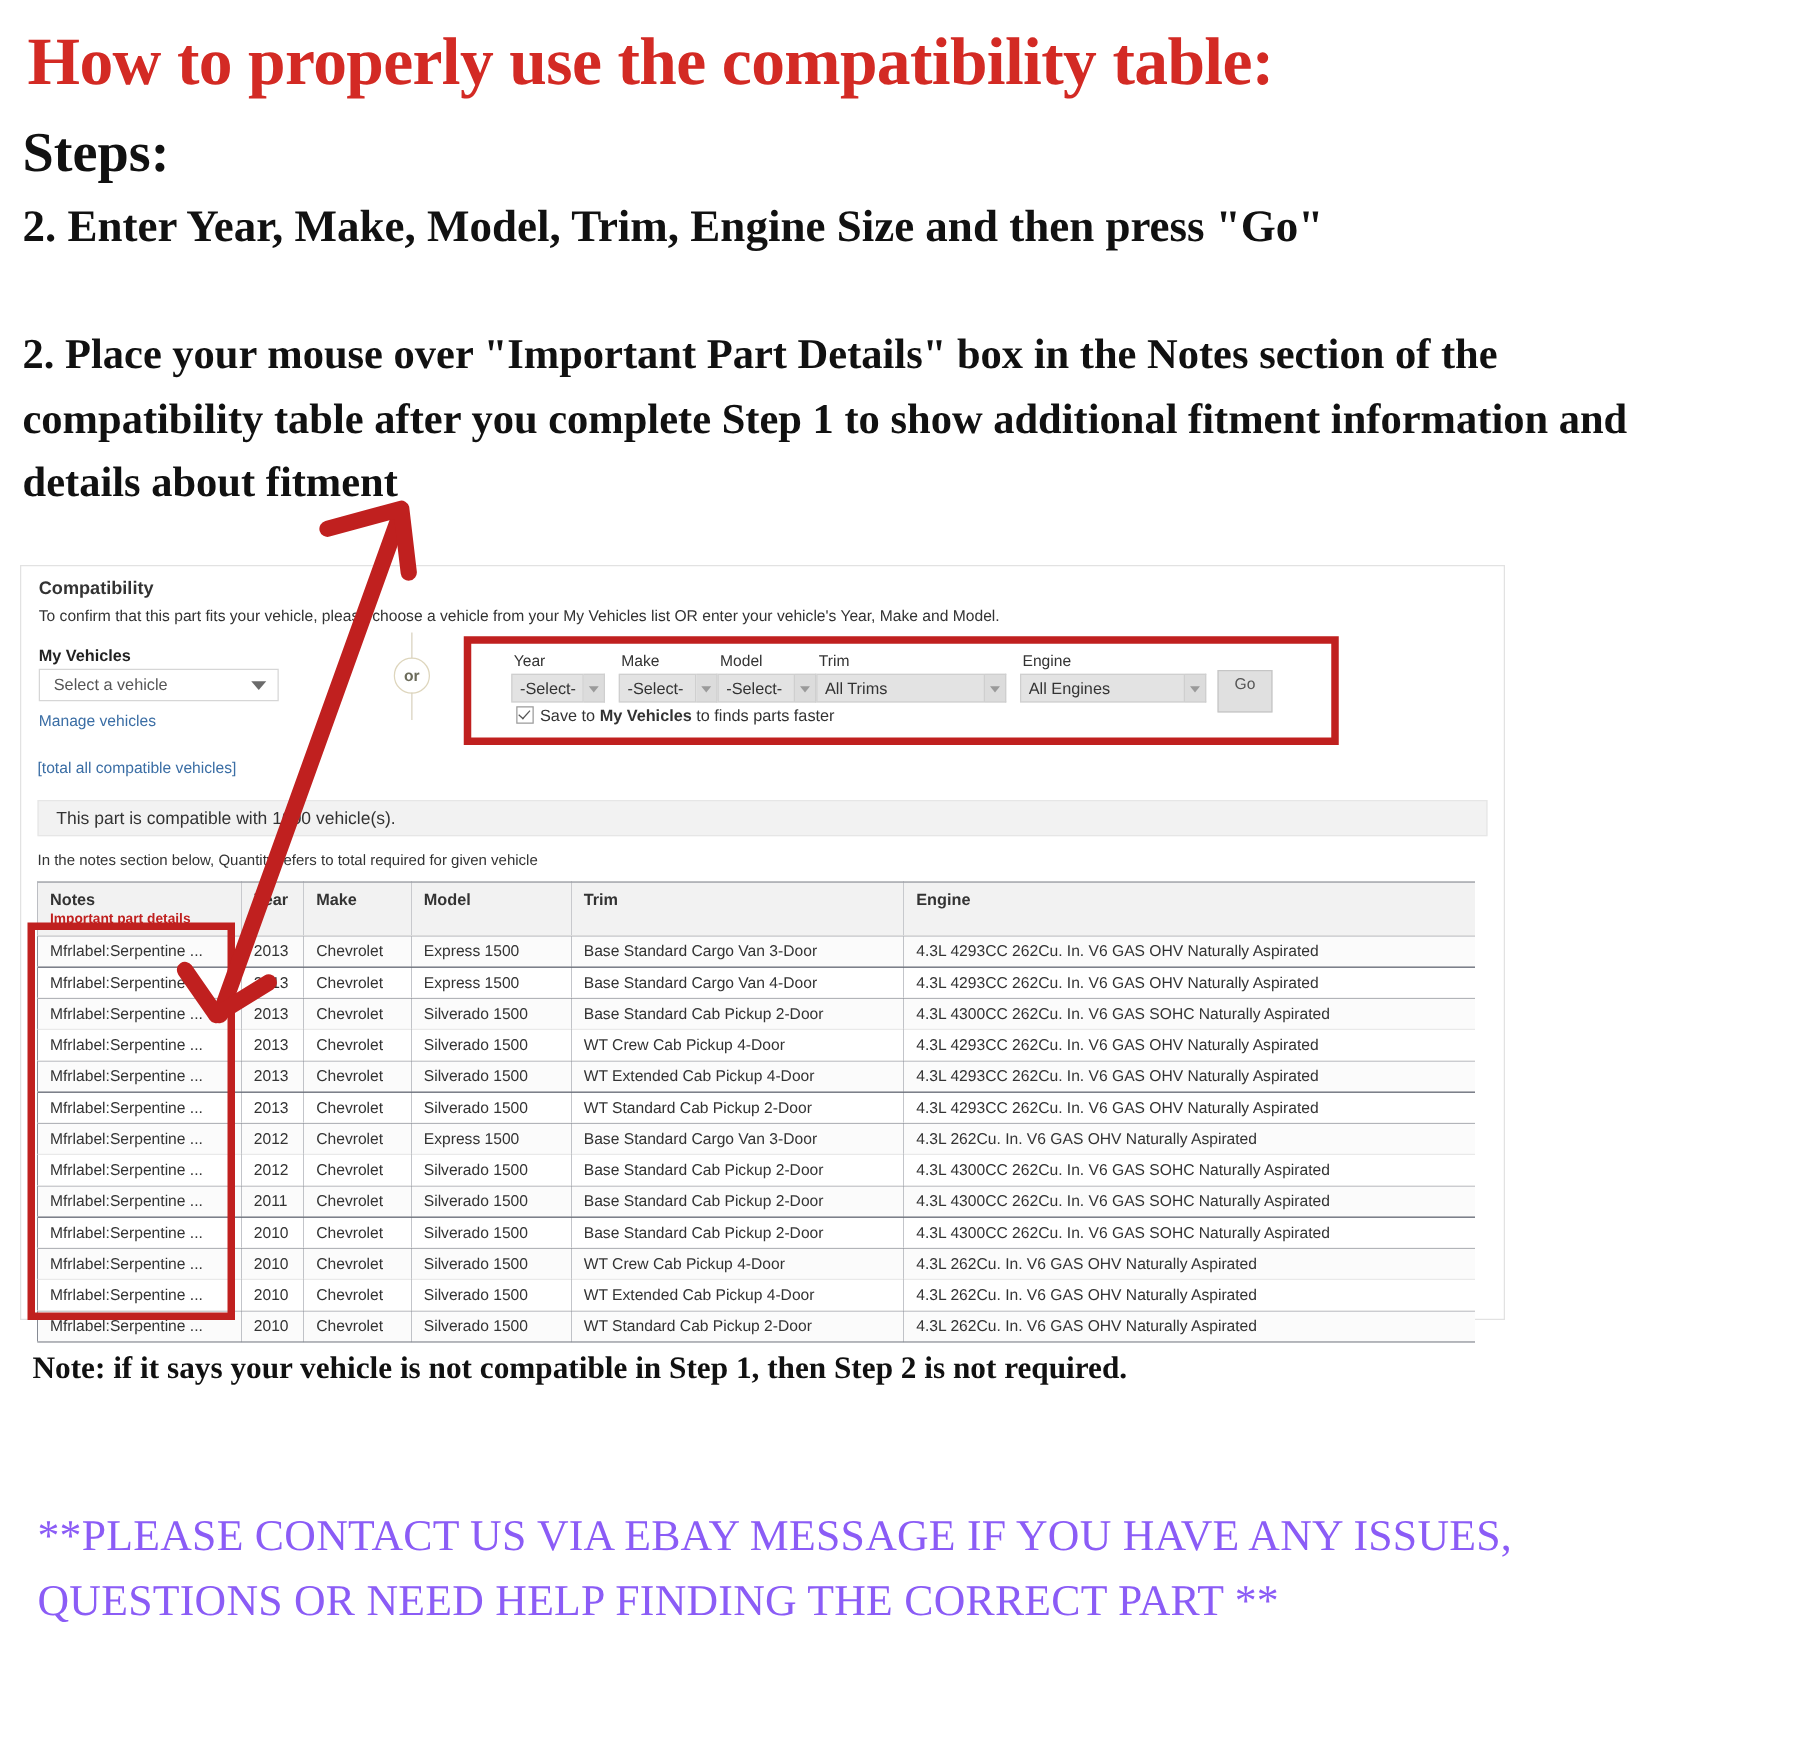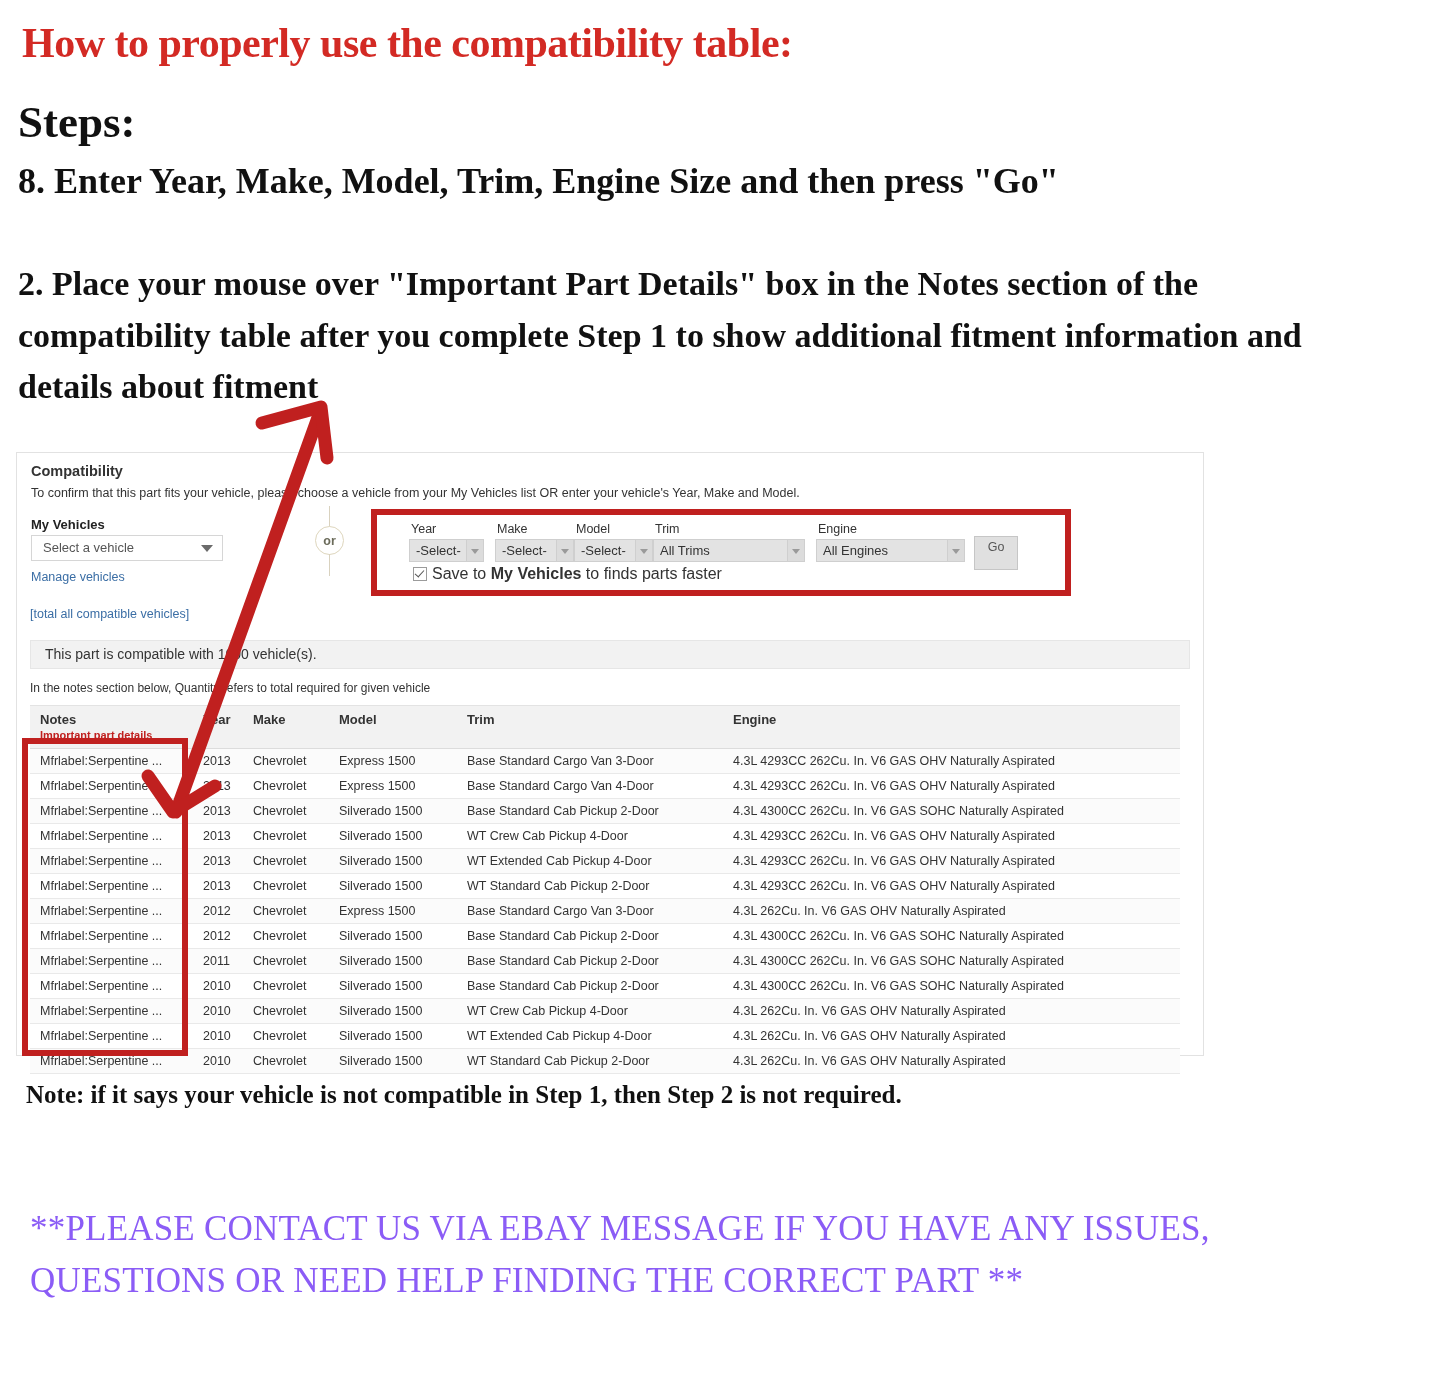--- a/index.html
+++ b/index.html
@@ -8,21 +8,21 @@
     background:#ffffff;
     font-family:"Liberation Sans", sans-serif;
     overflow:hidden;
     position:relative;
   }
   
   .headline{
     font-family:"Liberation Serif", serif;
     font-weight:bold;
     color:#d32a24;
-    font-size:42px;
+    font-size:54px;
     line-height:1.0;
     letter-spacing:-0.5px;
     position:absolute;
     left:22px; top:22px;
     white-space:nowrap;
   }
   .steps-title{
     font-family:"Liberation Serif", serif;
     font-weight:bold;
     color:#111;
@@ -142,21 +142,21 @@
     border-right:4px solid transparent;
     border-top:5px solid #9a9a9a;
   }
   .go-btn{
     position:absolute; left:974px; top:536px;
     width:44px;height:34px;
     border:1px solid #c6c6c6;background:#e0e0e0;
     box-sizing:border-box;
     font-size:12.5px;color:#555;text-align:center;line-height:20px;
   }
-  .savecheck{position:absolute;left:413px;top:565px;font-size:16px;color:#333;}
+  .savecheck{position:absolute;left:413px;top:565px;font-size:13px;color:#333;}
   .savecheck .cb{
     display:inline-block;width:12px;height:12px;
     border:1px solid #9b9b9b;background:#fff;
     vertical-align:-2px;margin-right:5px;position:relative;
   }
   .savecheck .cb:after{
     content:"";position:absolute;left:3px;top:0px;
     width:4px;height:8px;border:solid #555;
     border-width:0 1.6px 1.6px 0;transform:rotate(42deg);
   }
@@ -244,21 +244,21 @@
     font-weight:normal;color:#8b5cf6;
     font-size:35px;line-height:1.48;
     letter-spacing:0.2px;
   }
 </style>
 </head>
 <body>
 
 <div class="headline">How to properly use the compatibility table:</div>
 <div class="steps-title">Steps:</div>
-<div class="step1">8. Enter Year, Make, Model, Trim, Engine Size and then press "Go"</div>
+<div class="step1">2. Enter Year, Make, Model, Trim, Engine Size and then press "Go"</div>
 <div class="step2">2. Place your mouse over "Important Part Details" box in the Notes section of the compatibility table after you complete Step 1 to show additional fitment information and details about fitment</div>
 
 <div class="panel">
   <div class="panel-inner">
     <div class="compat-title">Compatibility</div>
     <div class="compat-sub">To confirm that this part fits your vehicle, please choose a vehicle from your My Vehicles list OR enter your vehicle's Year, Make and Model.</div>
 
     <div class="my-vehicles-label">My Vehicles</div>
     <div class="vehicle-select">
       <span>Select a vehicle</span>

